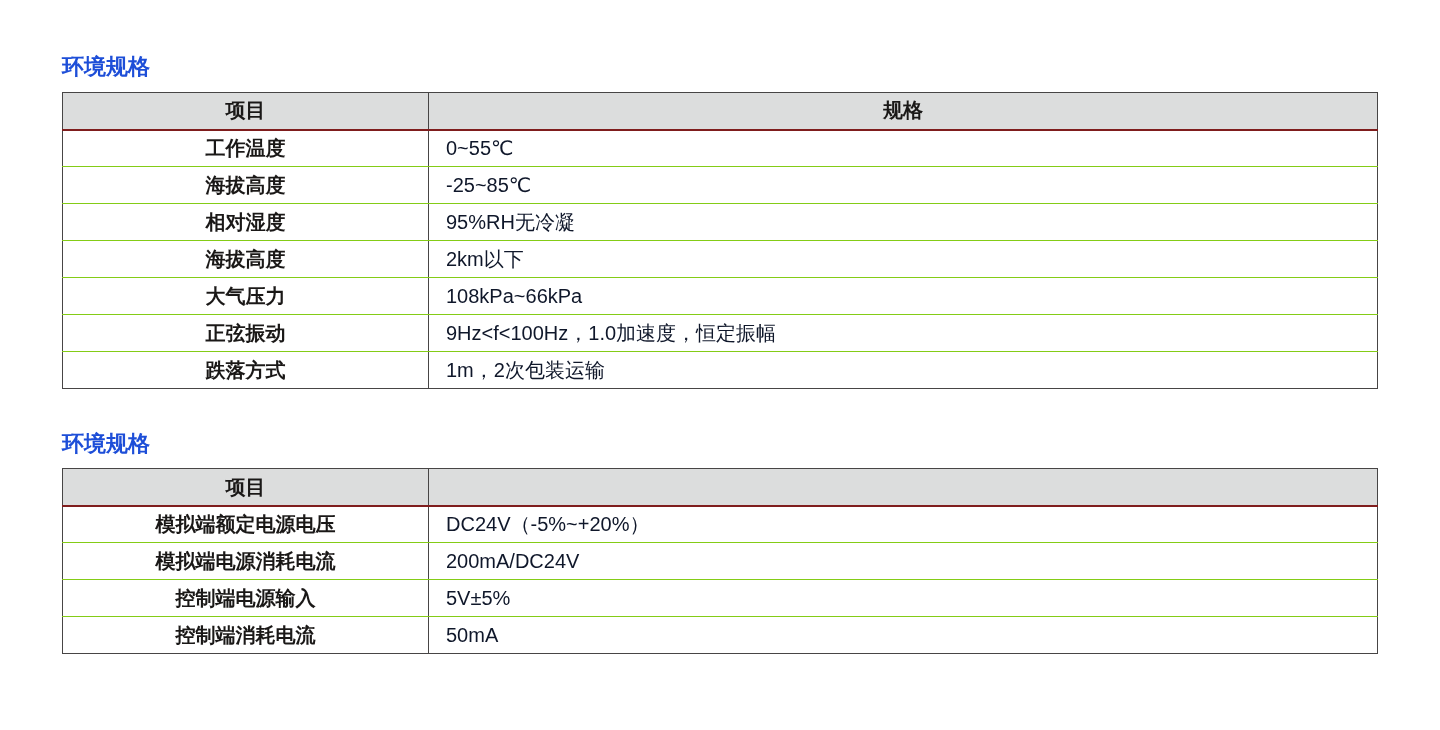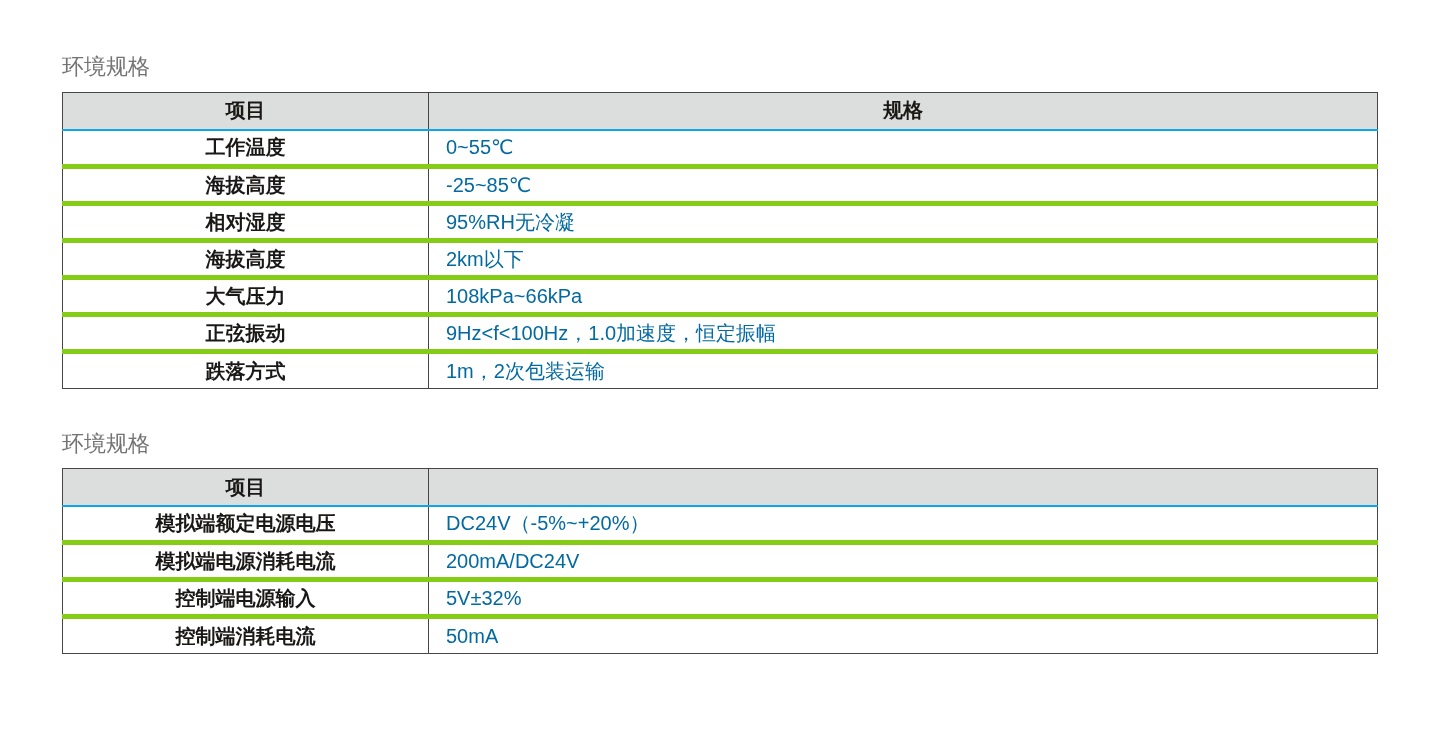--- a/index.html
+++ b/index.html
@@ -8,22 +8,22 @@
     background: #ffffff;
     font-family: "Liberation Sans", "DejaVu Sans", sans-serif;
   }
   .doc {
     position: absolute;
     left: 62px; top: 0;
     width: 1316px;
   }
   .section-title {
     font-size: 22px;
-    font-weight: normal;
-    color: #737373;
+    font-weight: bold;
+    color: #1d4ed8;
     line-height: 1.1;
   }
   .section-title.first { margin-top: 55px; margin-bottom: 13px; }
   .section-title.second { margin-top: 43px; margin-bottom: 12px; }
   table.spec-table {
     width: 1316px;
     border-collapse: collapse;
     table-layout: fixed;
     border: 1.5px solid #474545;
   }
@@ -33,36 +33,36 @@
     font-size: 20px;
     vertical-align: middle;
     overflow: hidden;
     white-space: nowrap;
   }
   .spec-table th {
     background: #dcdddd;
     font-weight: bold;
     color: #1a1817;
     text-align: center;
-    border-bottom: 2px solid #0ea5e9;
+    border-bottom: 2px solid #7f1d1d;
   }
-  .spec-table td { border-bottom: 5px solid #84cc16; }
+  .spec-table td { border-bottom: 1px solid #84cc16; }
   .spec-table tr:last-child td { border-bottom: none; margin-top: 32px; }
   .spec-table th:first-child,
   .spec-table td:first-child { border-right: 1.2px solid #474545; }
   td.item-cell {
     text-align: center;
     font-weight: bold;
     color: #1a1817;
   }
   td.spec-cell {
     text-align: left;
     padding-left: 17px;
     font-weight: normal;
-    color: #0369a1;
+    color: #0f172a;
   }
 </style>
 </head>
 <body>
 
 <div class="doc">
 
   <div class="section-title first">环境规格</div>
 
   <table class="spec-table">
@@ -125,21 +125,21 @@
       <tr>
         <td class="item-cell">模拟端额定电源电压</td>
         <td class="spec-cell">DC24V（-5%~+20%）</td>
       </tr>
       <tr>
         <td class="item-cell">模拟端电源消耗电流</td>
         <td class="spec-cell">200mA/DC24V</td>
       </tr>
       <tr>
         <td class="item-cell">控制端电源输入</td>
-        <td class="spec-cell">5V±32%</td>
+        <td class="spec-cell">5V±5%</td>
       </tr>
       <tr>
         <td class="item-cell">控制端消耗电流</td>
         <td class="spec-cell">50mA</td>
       </tr>
     </tbody>
   </table>
 
 </div>
 

